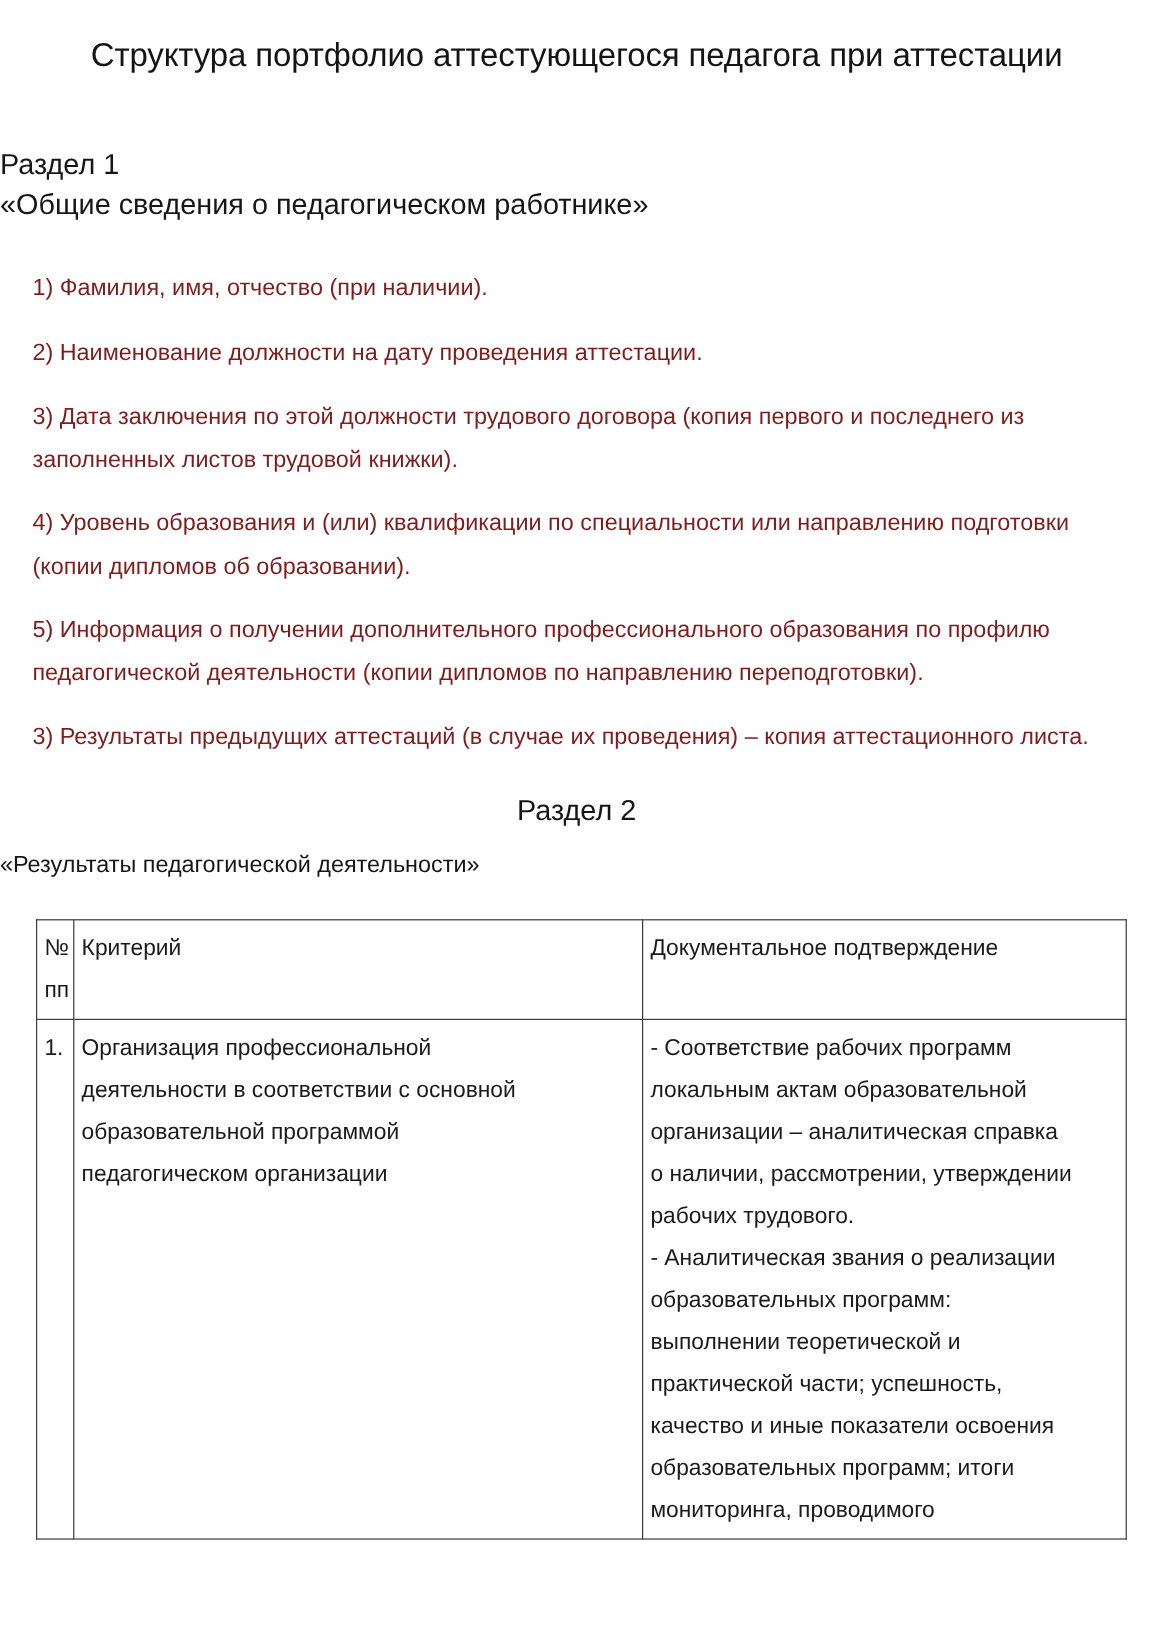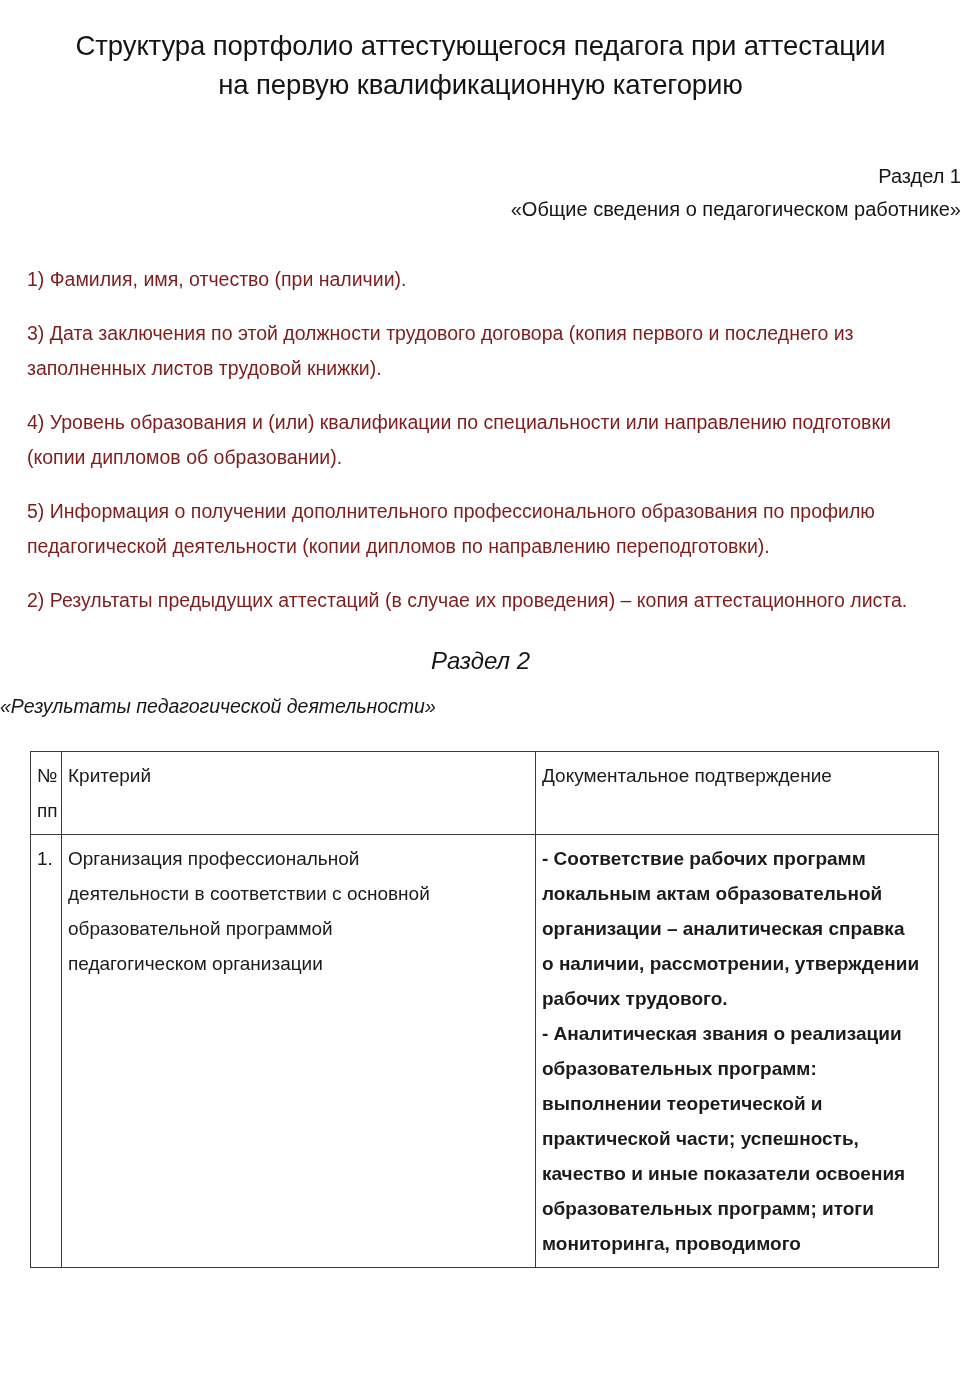--- a/index.html
+++ b/index.html
@@ -39,22 +39,22 @@
   .doc-title .t-line {
     display: block;
     white-space: nowrap;
   }
   .title-block {
     padding-top: 26px;
   }
 
   
   .section-head {
-    text-align: right;
-    font-size: 20px;
+    text-align: left;
+    font-size: 24px;
     line-height: 33px;
     font-weight: 400;
     color: #161616;
     margin: 0;
   }
   .section-head .s-line { display: block; }
 
   .section1-block {
     padding-top: 56px;
   }
@@ -67,21 +67,20 @@
     color: #161616;
   }
   .section2-sub {
     font-size: 19.5px;
     line-height: 30px;
     margin: 0;
     color: #161616;
   }
   .section2-block {
     padding-top: 26px;
-    font-style: italic;
   }
   .section2-sub-wrap {
     padding-top: 14px;
   }
 
   
   .body-list {
     margin: 0;
     padding: 36px 22px 0 27px;
   }
@@ -119,49 +118,49 @@
   td.cell-num {
     padding-left: 5px;
     padding-right: 2px;
   }
   td.cell-head {
     line-height: 32px;
   }
   tr.head-row td {
     height: 62px;
   }
-  .cell-doc-lines span { display: block; font-weight: bold; }
+  .cell-doc-lines span { display: block; }
   .cell-crit-lines span { display: block; }
   .nowrapline { white-space: nowrap; }
 </style>
 </head>
 <body>
 
 <div class="page">
 
   <div class="title-block">
     <h1 class="doc-title">
       <span class="t-line">Структура портфолио аттестующегося педагога при аттестации</span>
-      <span class="t-line">на первую квалификационную категорию</span>
     </h1>
   </div>
 
   <div class="section1-block">
     <div class="section-head">
       <span class="s-line">Раздел 1</span>
       <span class="s-line">«Общие сведения о педагогическом работнике»</span>
     </div>
   </div>
 
   <div class="body-list">
     <p class="body-item">1) Фамилия, имя, отчество (при наличии).</p>
+    <p class="body-item">2) Наименование должности на дату проведения аттестации.</p>
     <p class="body-item">3) Дата заключения по этой должности трудового договора (копия первого и последнего из заполненных листов трудовой книжки).</p>
     <p class="body-item">4) Уровень образования и (или) квалификации по специальности или направлению подготовки (копии дипломов об образовании).</p>
     <p class="body-item">5) Информация о получении дополнительного профессионального образования по профилю педагогической деятельности (копии дипломов по направлению переподготовки).</p>
-    <p class="body-item">2) Результаты предыдущих аттестаций (в случае их проведения) – копия аттестационного листа.</p>
+    <p class="body-item">3) Результаты предыдущих аттестаций (в случае их проведения) – копия аттестационного листа.</p>
   </div>
 
   <div class="section2-block">
     <div class="section2-num">Раздел 2</div>
     <div class="section2-sub-wrap">
       <div class="section2-sub">«Результаты педагогической деятельности»</div>
     </div>
   </div>
 
   <div class="table-wrap">

